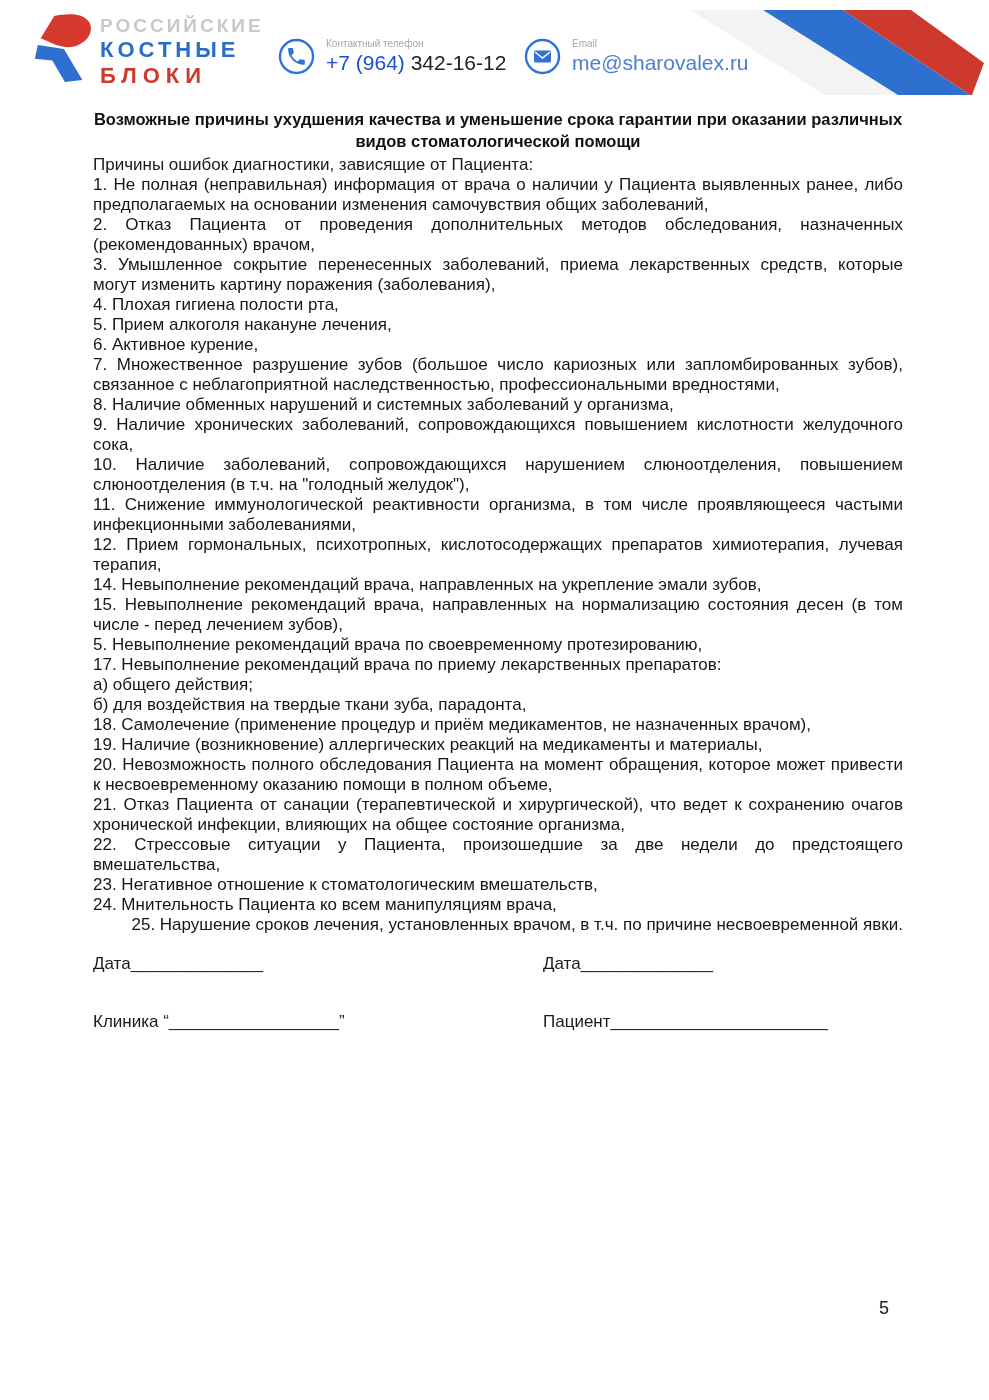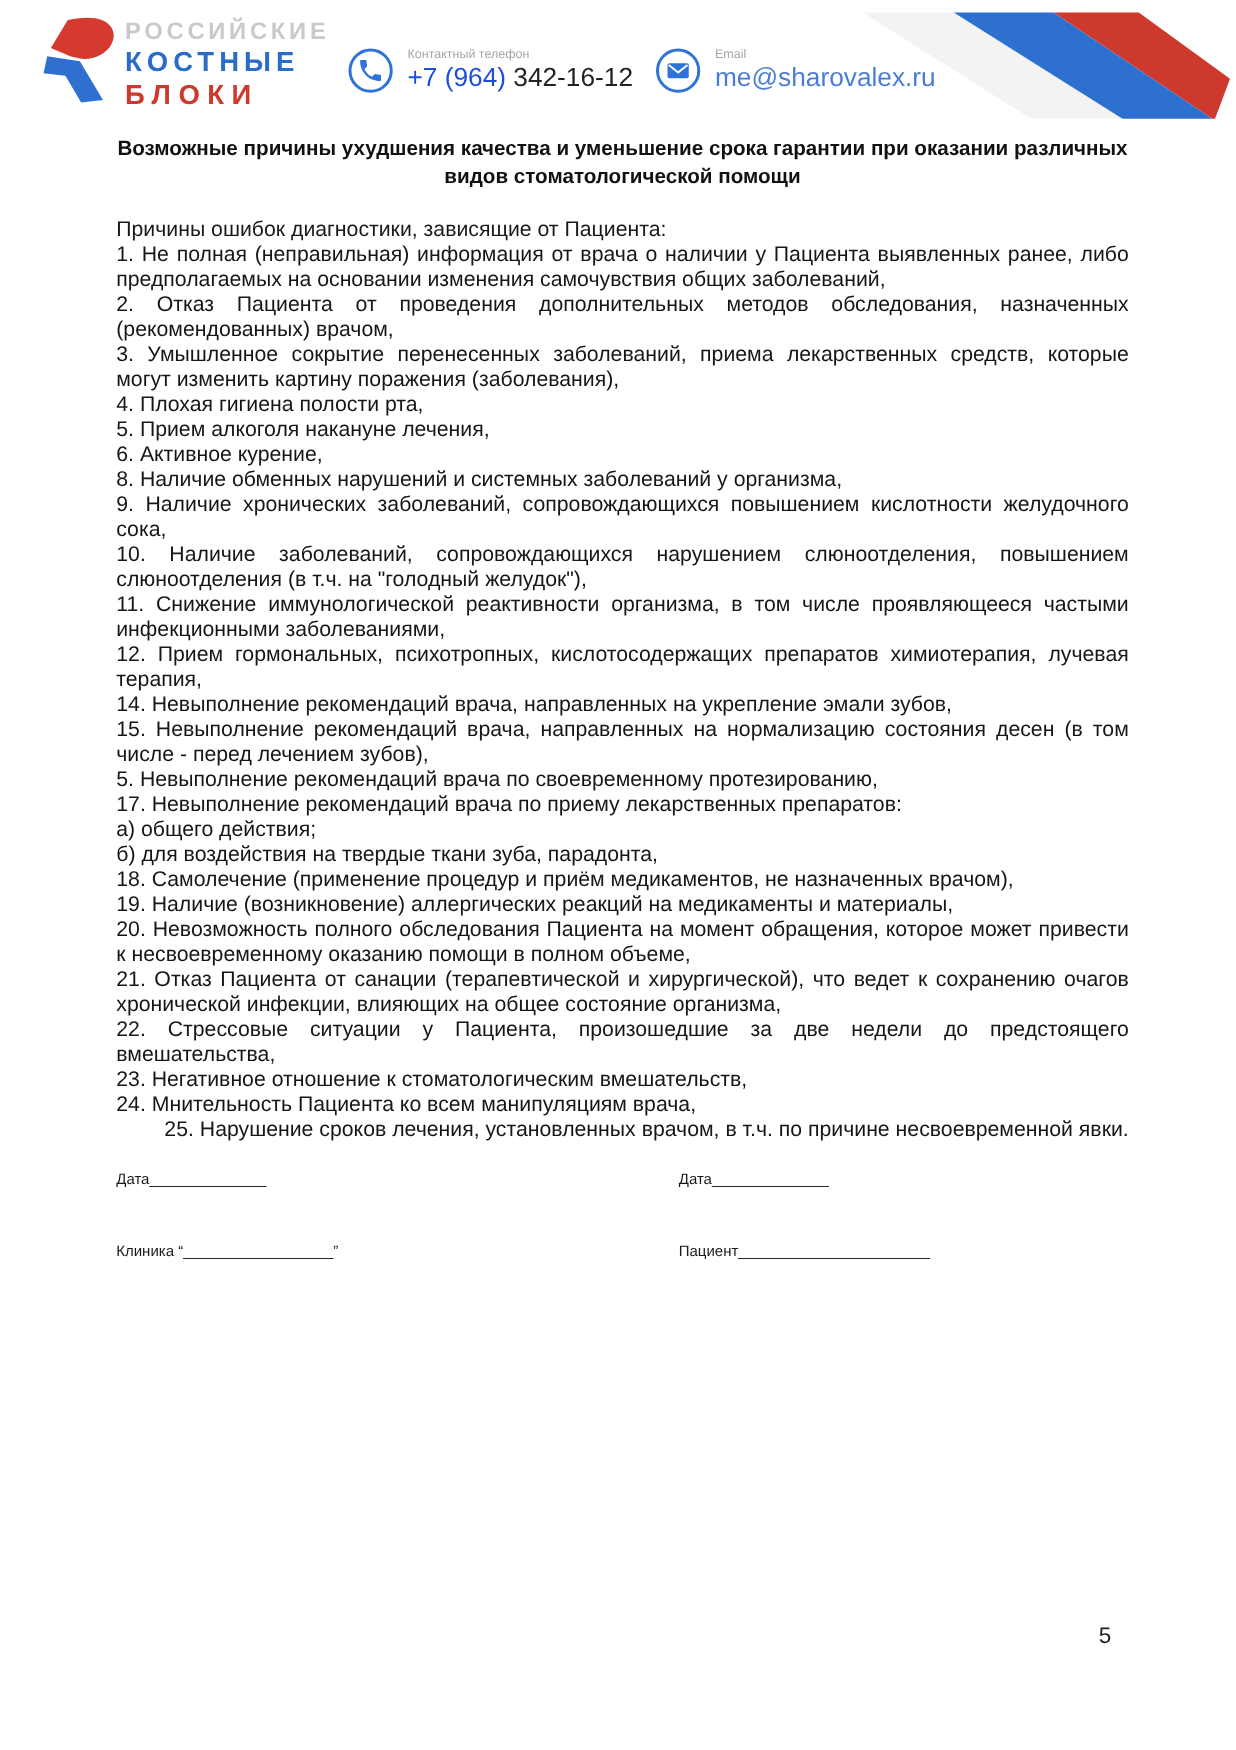--- a/index.html
+++ b/index.html
@@ -39,31 +39,31 @@
 
   
   .content { padding:0 86px 0 93px; }
 
   .doc-title {
     margin-top:12px;
     text-align:center;
     font-size:16.5px; font-weight:bold;
     line-height:22px; color:#111111;
   }
-  .intro { margin-top:22px; font-size:17px; line-height:20px; }
+  .intro { margin-top:3px; font-size:17px; line-height:20px; }
   .items p {
     margin:0;
     font-size:17px; line-height:20px;
     text-align:justify;
     color:#161616;
   }
   .items p:last-child { text-align:right;margin-left:10px; }
 
   
-  .sig-row { display:flex; font-size:12px; line-height:20px; }
+  .sig-row { display:flex; font-size:17px; line-height:20px; }
   .sig-row1 { margin-top:19px; }
   .sig-row2 { margin-top:38px; }
   .sig-cell-left  { width:450px; }
   .sig-cell-right { flex:1; }
 
   .page-number {
     position:absolute; left:879px; top:1298px;
     font-size:18px; color:#222;
   }
 </style>
@@ -129,20 +129,21 @@
 
     <p class="intro">Причины ошибок диагностики, зависящие от Пациента:</p>
 
     <div class="items">
         <p>1. Не полная (неправильная) информация от врача о наличии у Пациента выявленных ранее, либо предполагаемых на основании изменения самочувствия общих заболеваний,</p>
         <p>2. Отказ Пациента от проведения дополнительных методов обследования, назначенных (рекомендованных) врачом,</p>
         <p>3. Умышленное сокрытие перенесенных заболеваний, приема лекарственных средств, которые могут изменить картину поражения (заболевания),</p>
         <p>4. Плохая гигиена полости рта,</p>
         <p>5. Прием алкоголя накануне лечения,</p>
         <p>6. Активное курение,</p>
+        <p>7. Множественное разрушение зубов (большое число кариозных или запломбированных зубов), связанное с неблагоприятной наследственностью, профессиональными вредностями,</p>
         <p>8. Наличие обменных нарушений и системных заболеваний у организма,</p>
         <p>9. Наличие хронических заболеваний, сопровождающихся повышением кислотности желудочного сока,</p>
         <p>10. Наличие заболеваний, сопровождающихся нарушением слюноотделения, повышением слюноотделения (в т.ч. на "голодный желудок"),</p>
         <p>11. Снижение иммунологической реактивности организма, в том числе проявляющееся частыми инфекционными заболеваниями,</p>
         <p>12. Прием гормональных, психотропных, кислотосодержащих препаратов химиотерапия, лучевая терапия,</p>
         <p>14. Невыполнение рекомендаций врача, направленных на укрепление эмали зубов,</p>
         <p>15. Невыполнение рекомендаций врача, направленных на нормализацию состояния десен (в том числе - перед лечением зубов),</p>
         <p>5. Невыполнение рекомендаций врача по своевременному протезированию,</p>
         <p>17. Невыполнение рекомендаций врача по приему лекарственных препаратов:</p>
         <p>а) общего действия;</p>

